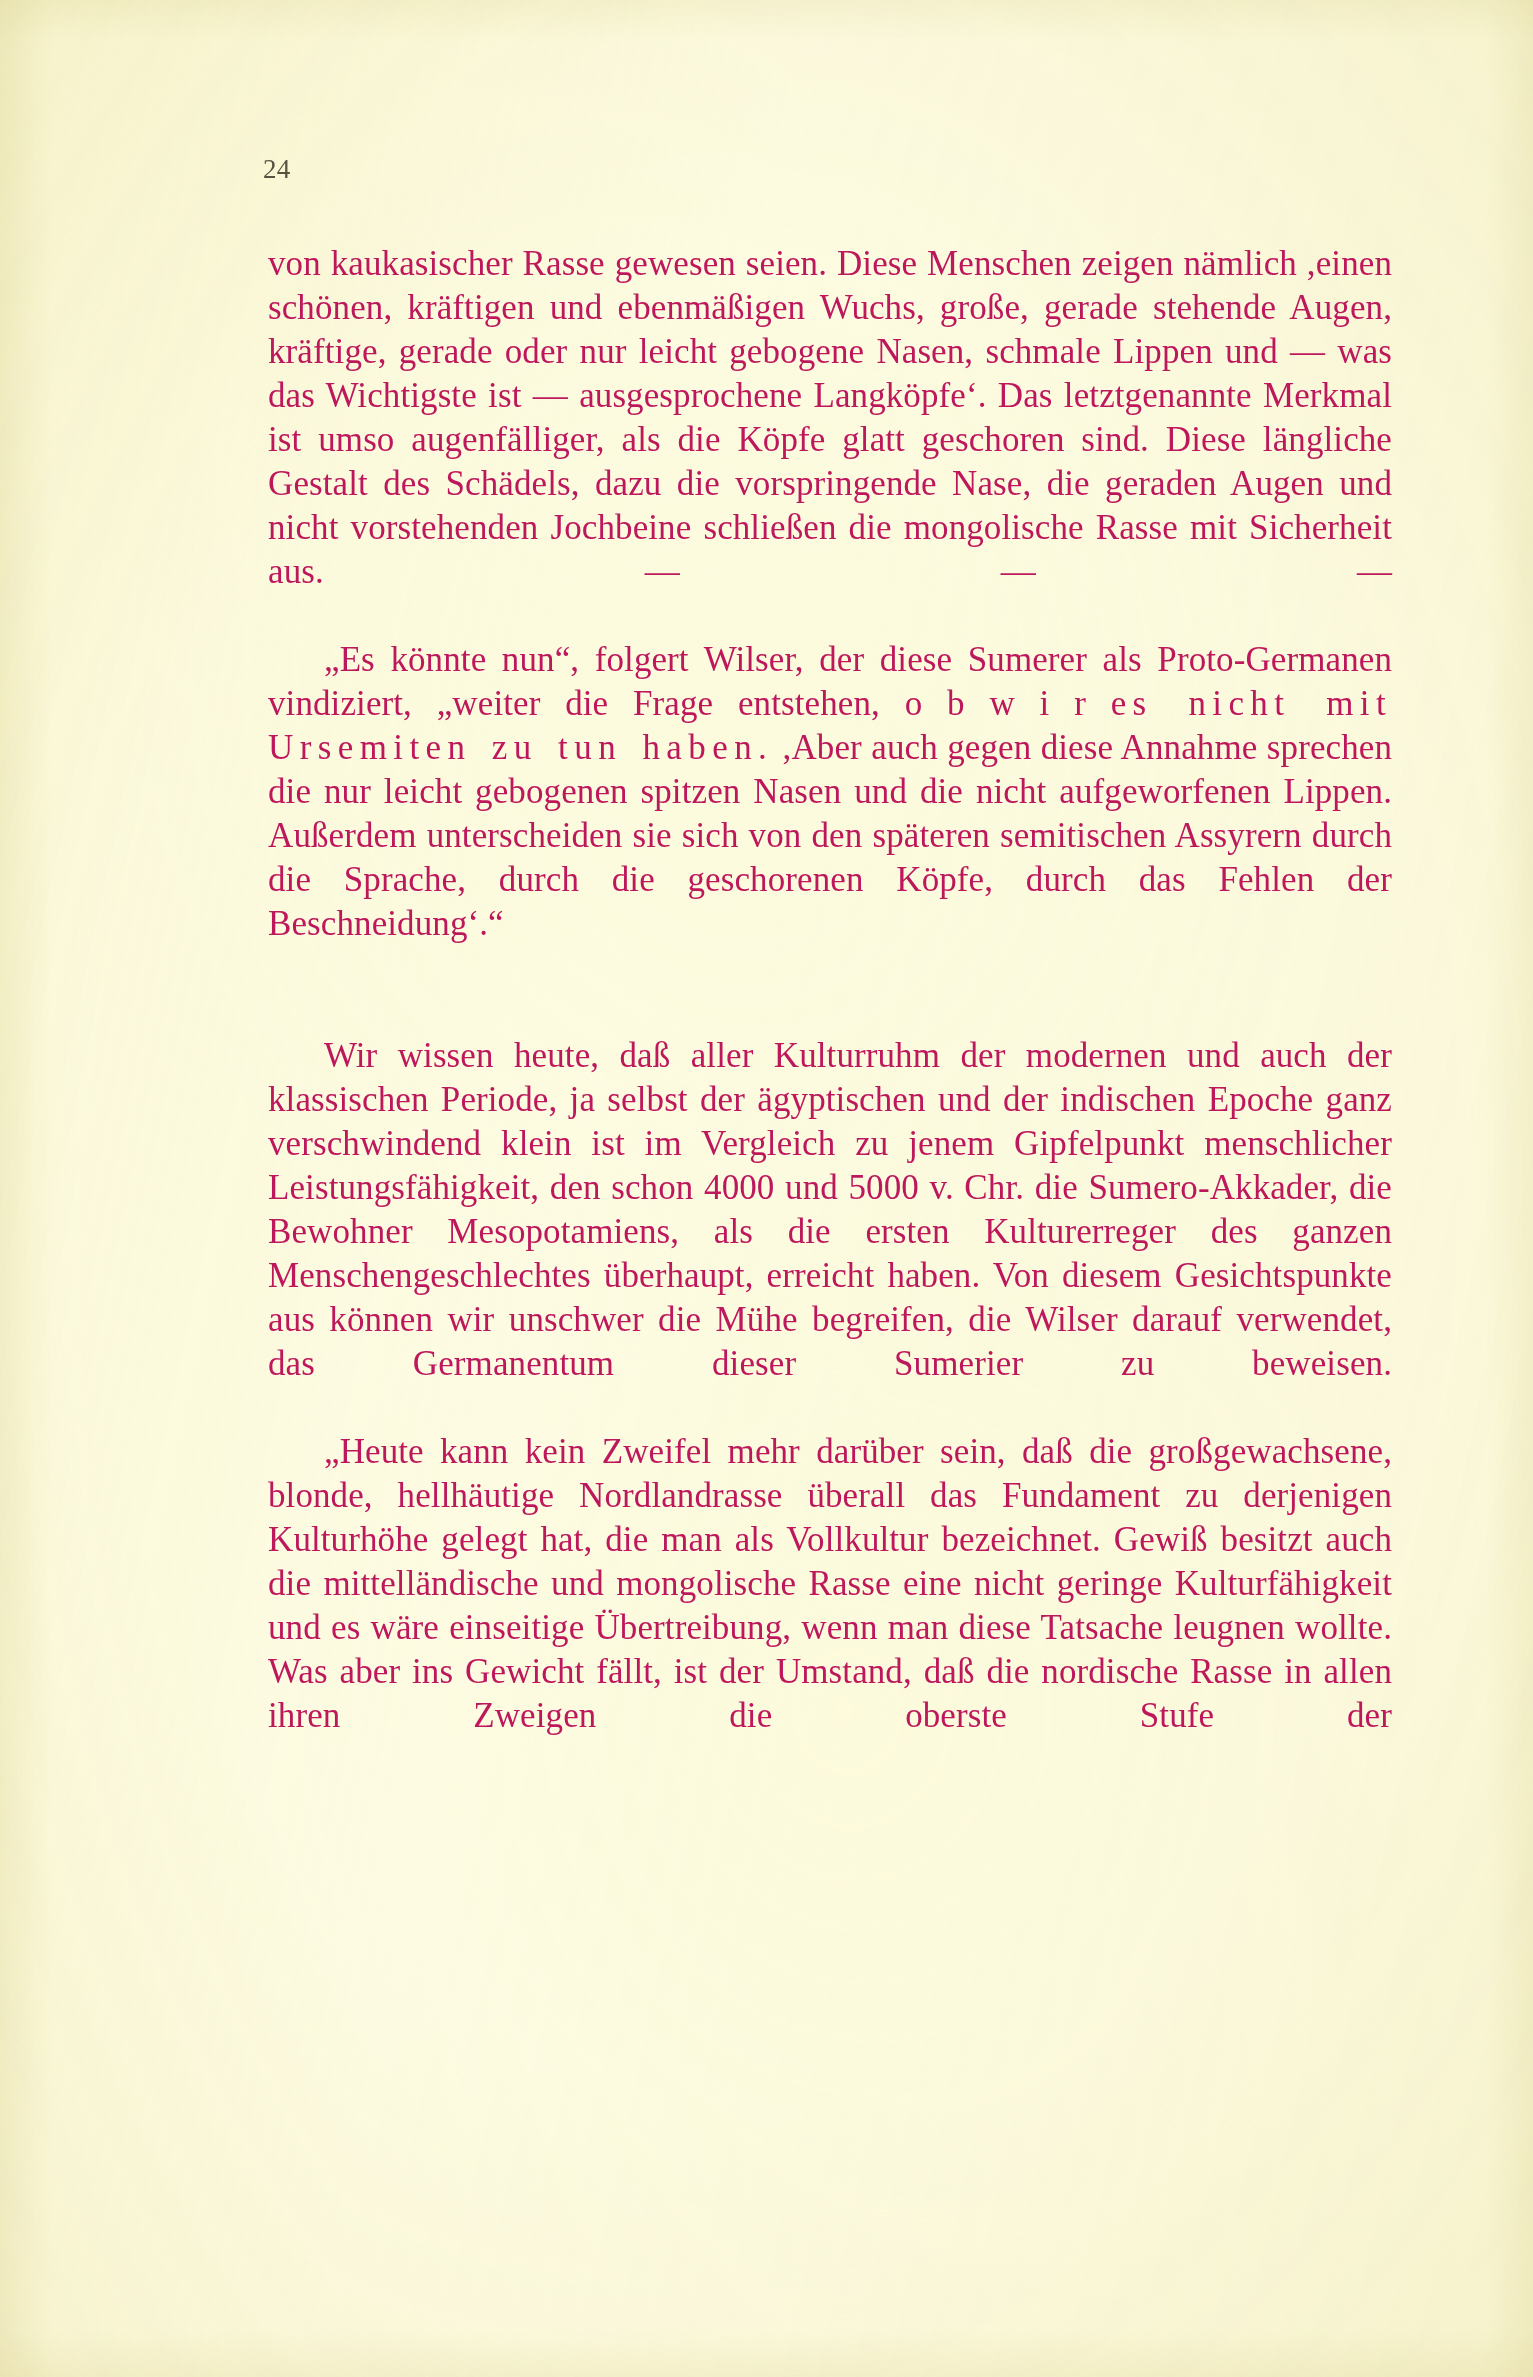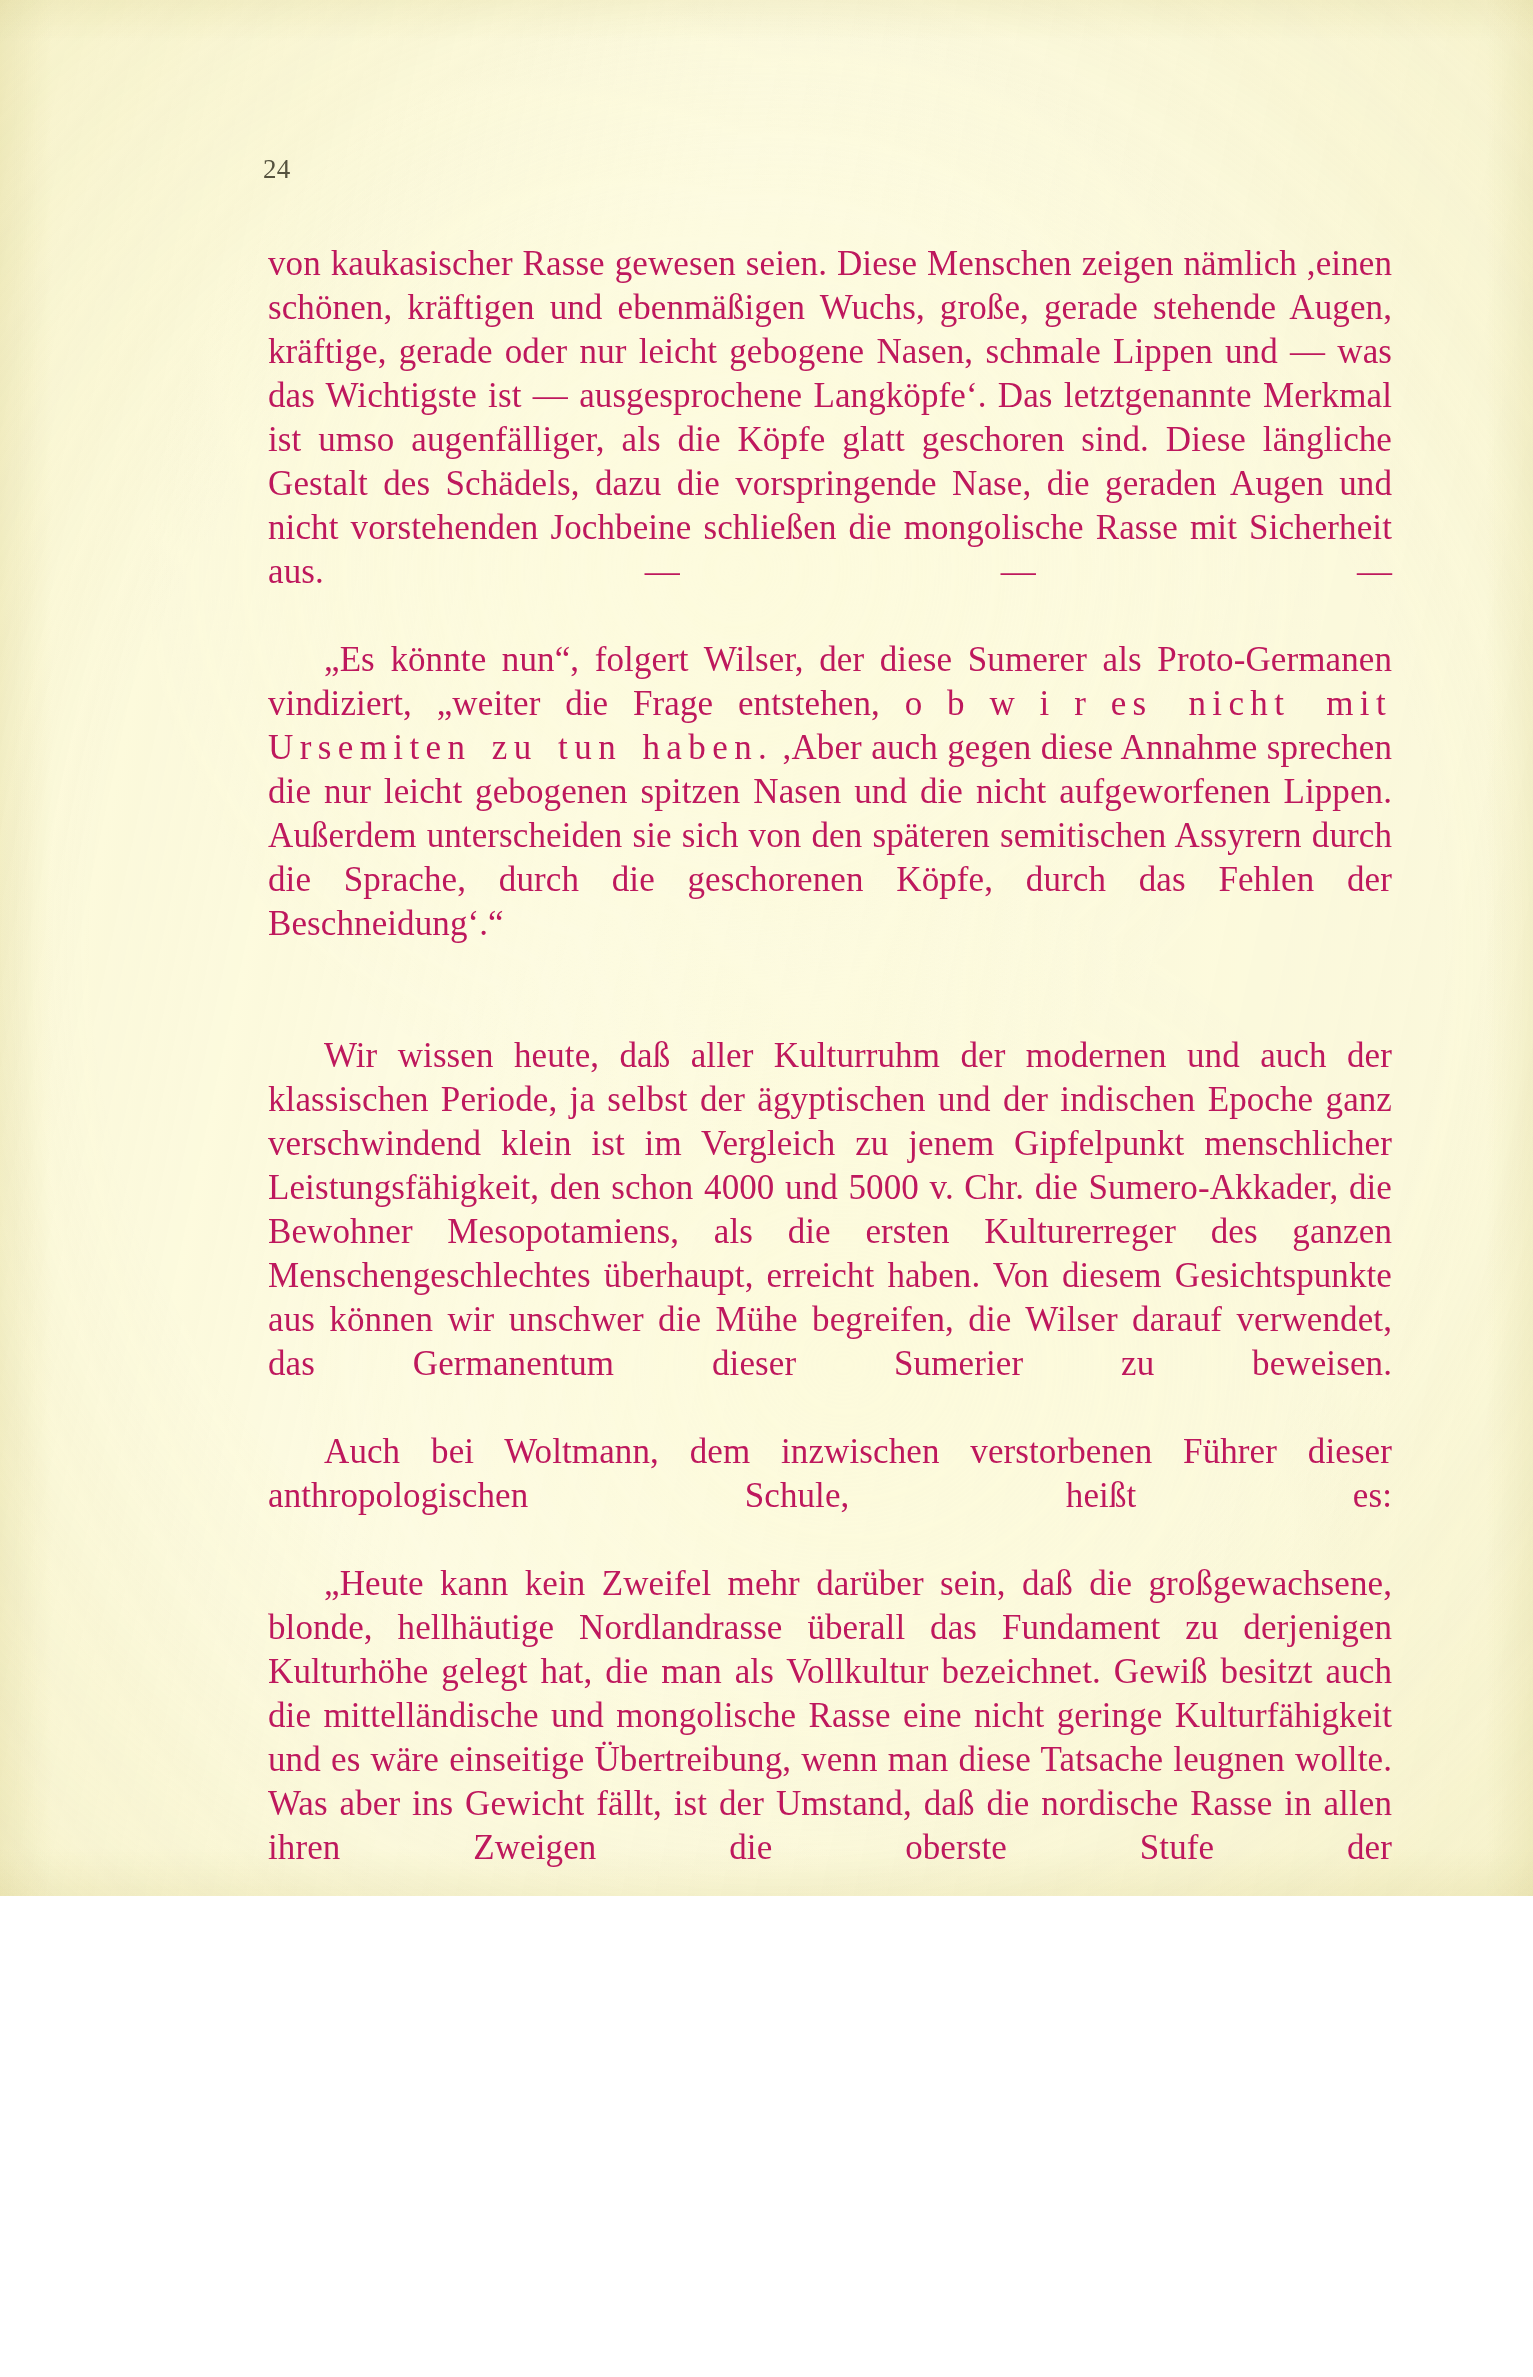--- a/index.html
+++ b/index.html
@@ -4,21 +4,21 @@
 <style>
   html, body {
     margin: 0;
     padding: 0;
     background: #ffffff;
   }
 
   #page {
     position: relative;
     width: 1534px;
-    height: 1896px;
+    height: 2377px;
     background: #fdfbe3;
     overflow: hidden;
     font-family: "Liberation Serif", "DejaVu Serif", serif;
     color: #4e4c3f;
   }
 
   
   #page::before {
     content: "";
     position: absolute;
@@ -113,20 +113,19 @@
 <div id="page">
 
   <div id="content">
 
     <div class="folio">24</div>
 
     <div class="textblock" id="textblock">
         <p><span>von kaukasischer Rasse gewesen seien. Diese Menschen zeigen nämlich ,einen schönen, kräftigen und ebenmäßigen Wuchs, große, gerade stehende Augen, kräftige, gerade oder nur leicht gebogene Nasen, schmale Lippen und — was das Wichtigste ist — ausgesprochene Langköpfe‘. Das letztgenannte Merkmal ist umso augenfälliger, als die Köpfe glatt geschoren sind. Diese längliche Gestalt des Schädels, dazu die vorspringende Nase, die geraden Augen und nicht vorstehenden Jochbeine schließen die mongolische Rasse mit Sicherheit aus. — — —</span></p>
         <p class="indent"><span>„Es könnte nun“, folgert </span><span class="it">Wilser,</span><span> der diese Sumerer als Proto-Germanen vindiziert, „weiter die Frage entstehen, o b  w i r </span><span class="sp">es nicht mit Ursemiten zu tun haben.</span><span> ,Aber auch gegen diese Annahme sprechen die nur leicht gebogenen spitzen Nasen und die nicht aufgeworfenen Lippen. Außerdem unterscheiden sie sich von den späteren semitischen Assyrern durch die Sprache, durch die geschorenen Köpfe, durch das Fehlen der Beschneidung‘.“</span></p>
         <p class="indent gap"><span>Wir wissen heute, daß aller Kulturruhm der modernen und auch der klassischen Periode, ja selbst der ägyptischen und der indischen Epoche ganz verschwindend klein ist im Vergleich zu jenem Gipfelpunkt menschlicher Leistungsfähigkeit, den schon 4000 und 5000 v. Chr. die Sumero-Akkader, die Bewohner Mesopotamiens, </span><span class="it">als die ersten Kulturerreger des ganzen Menschengeschlechtes überhaupt,</span><span> erreicht haben. Von diesem Gesichtspunkte aus können wir unschwer die Mühe begreifen, die Wilser darauf verwendet, das Germanentum dieser Sumerier zu beweisen.</span></p>
-        <p class="indent"><span>Auch bei Woltmann, dem inzwischen verstorbenen Führer dieser anthropologischen Schule, heißt es:</span></p>
         <p class="indent"><span>„Heute kann kein Zweifel mehr darüber sein, daß die </span><span class="it">großgewachsene, blonde, hellhäutige Nordlandrasse</span><span> überall das Fundament zu derjenigen Kulturhöhe gelegt hat, die man als Vollkultur bezeichnet. Gewiß besitzt auch die mittelländische und mongolische Rasse eine nicht geringe Kulturfähigkeit und es wäre einseitige Übertreibung, wenn man diese Tatsache leugnen wollte. Was aber ins Gewicht fällt, ist der Umstand, daß die nordische Rasse in allen ihren Zweigen die </span><span class="it">oberste</span><span> Stufe der</span></p>
       </div>
 
   </div>
 
 </div>
 
 
 </body></html>

